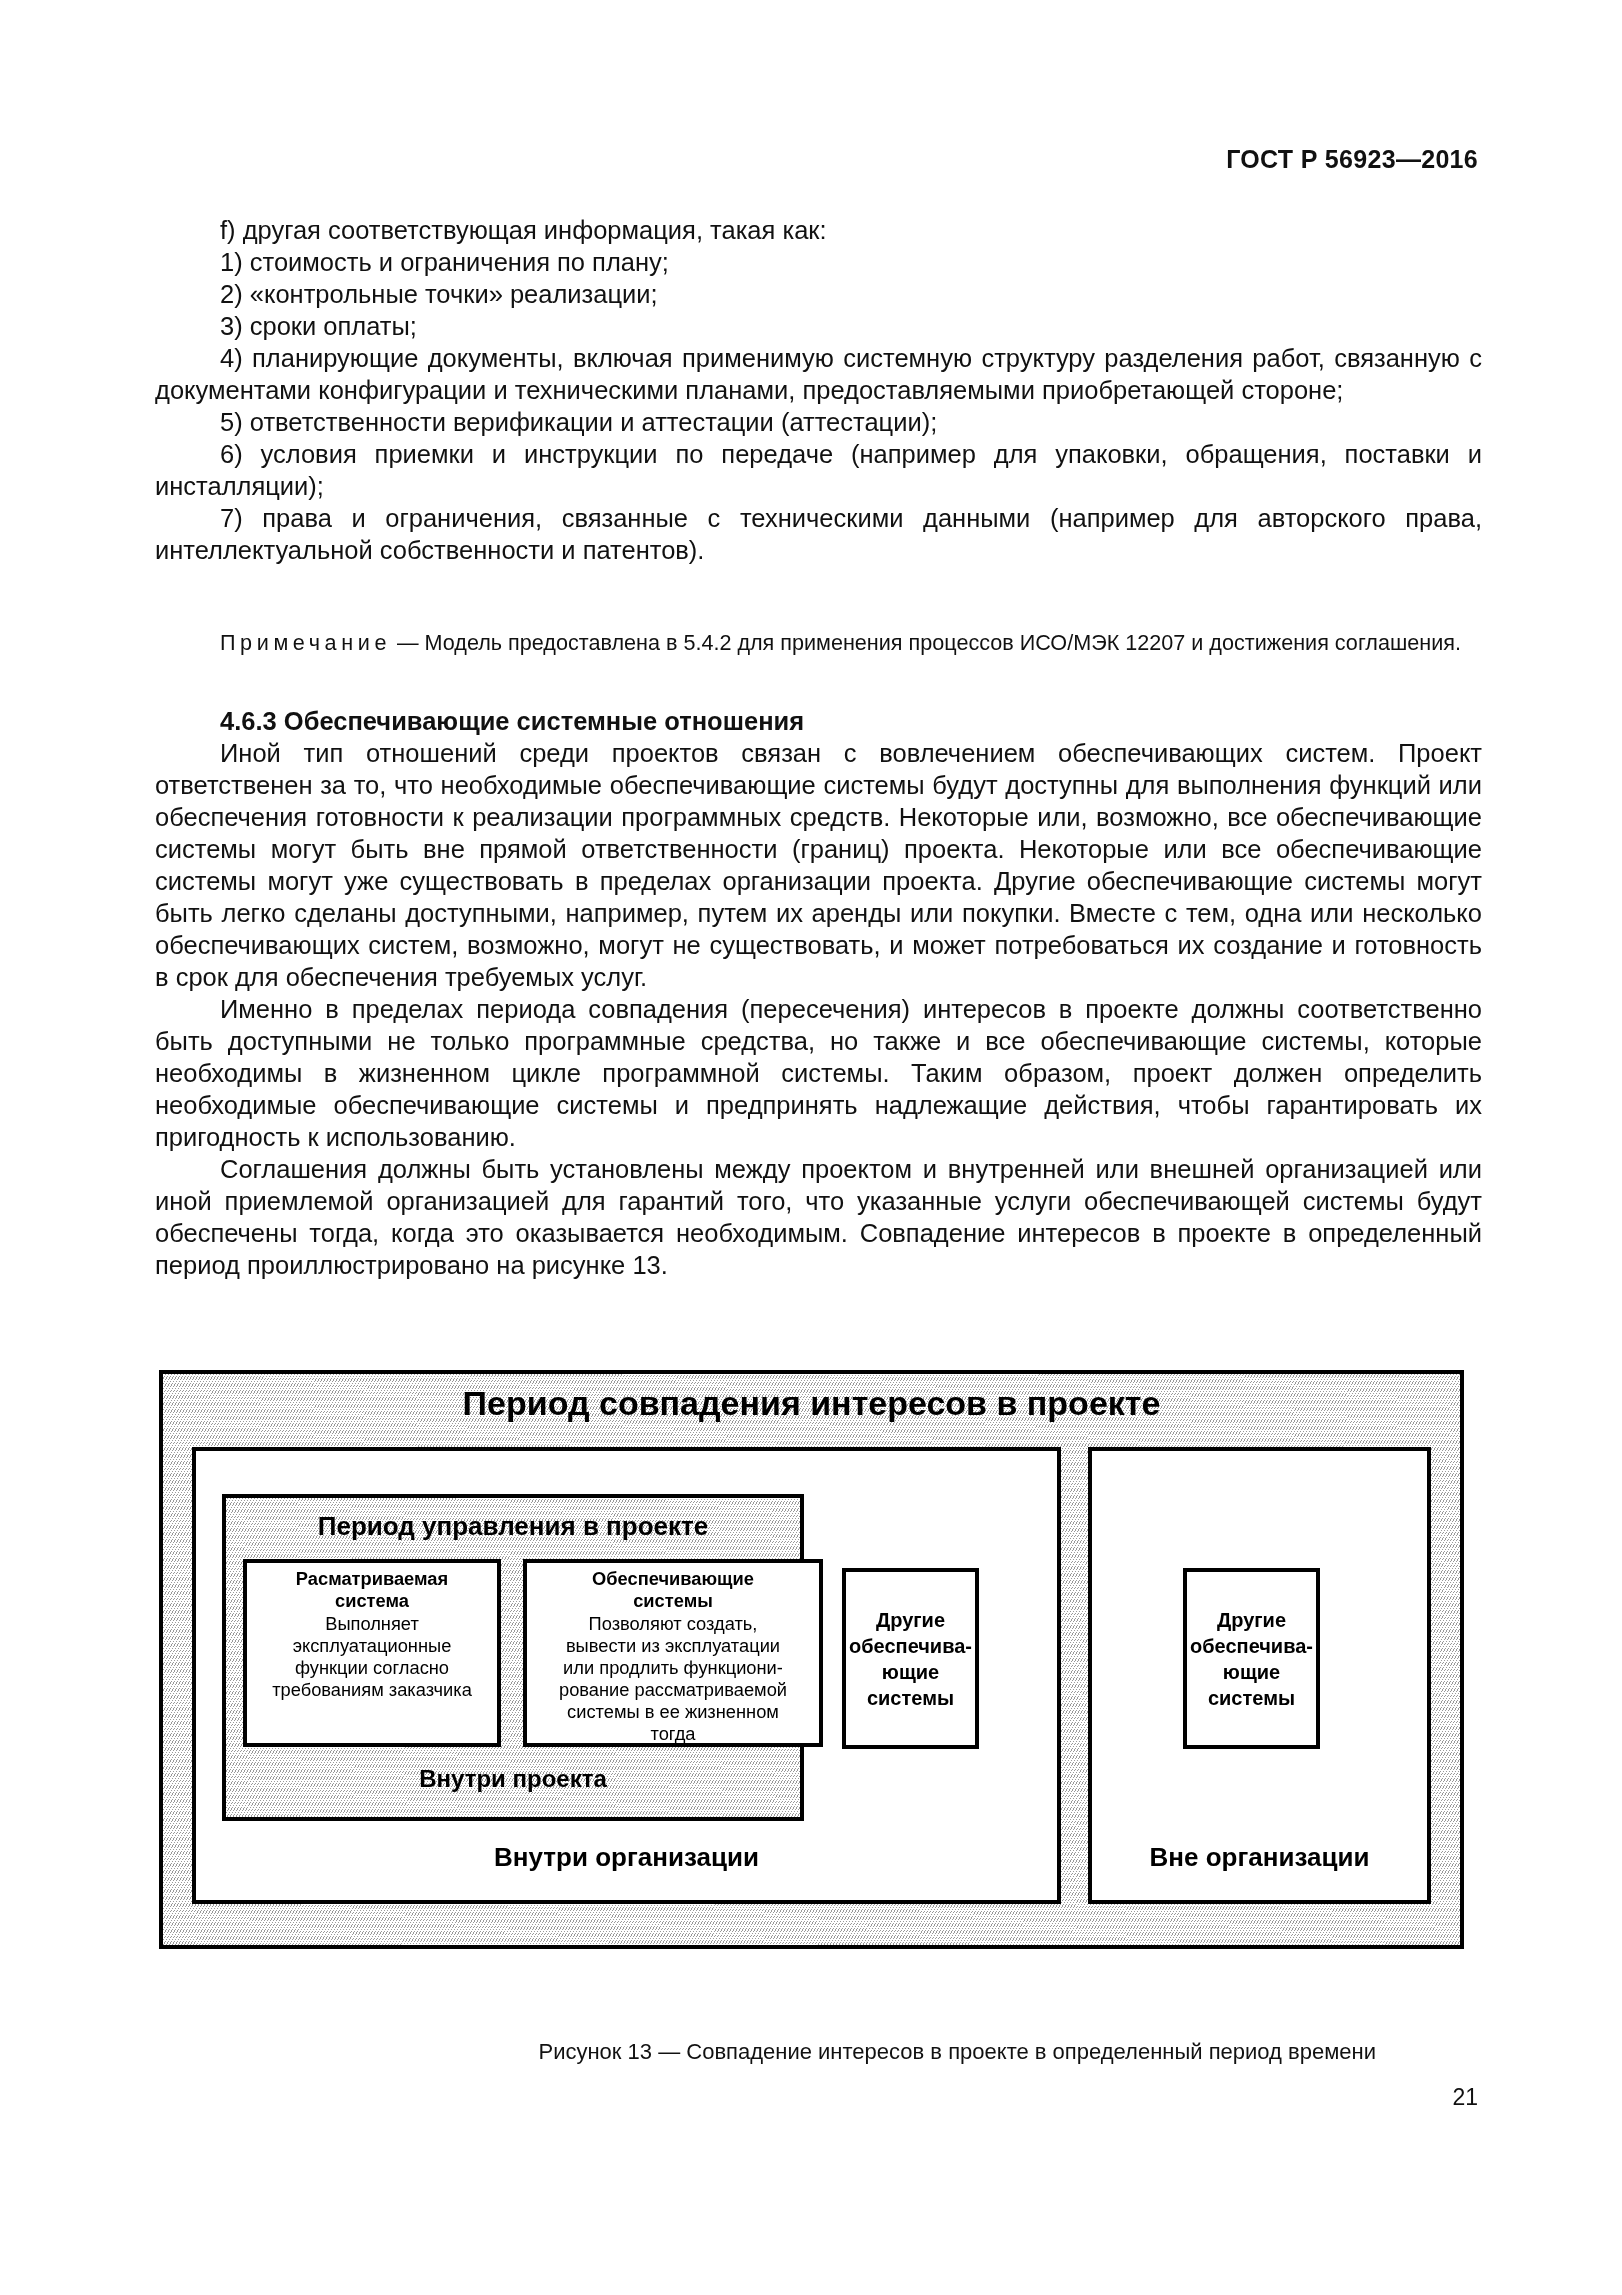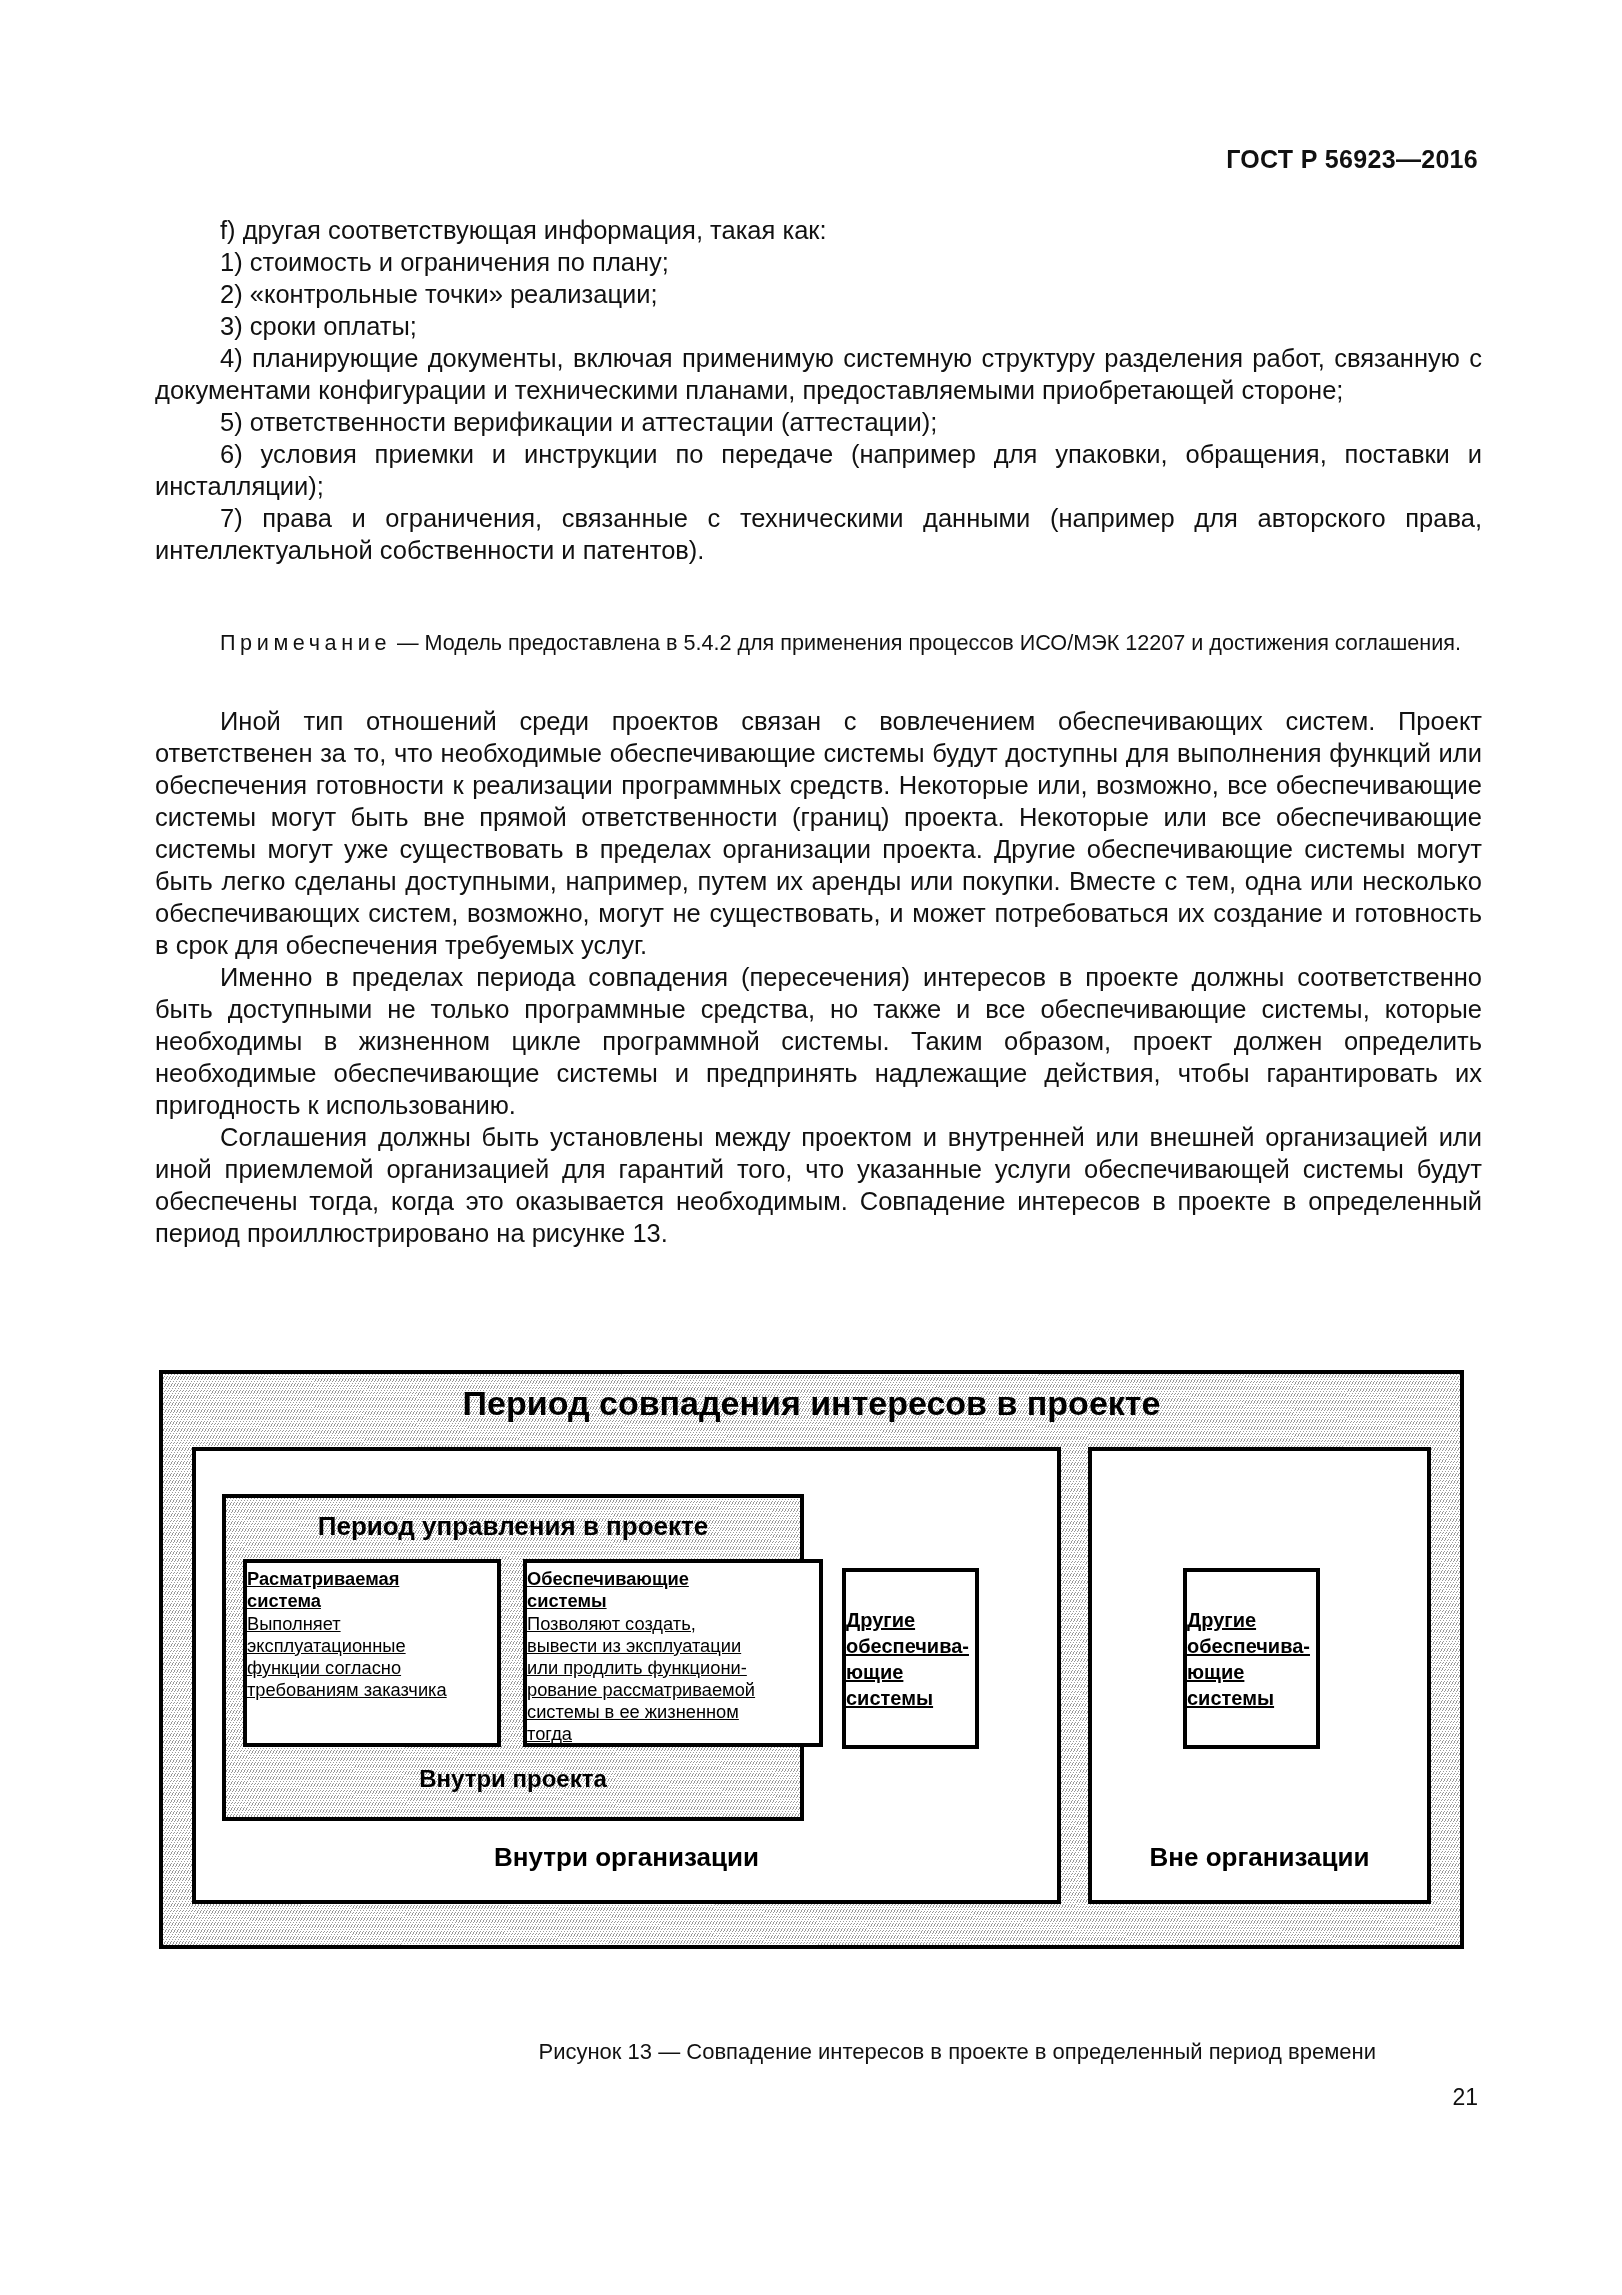--- a/index.html
+++ b/index.html
@@ -8,21 +8,21 @@
   .body-text{position:absolute;left:155px;width:1327px;font-size:25.5px;line-height:32px;text-align:justify;}
   .p{margin:0;}
   .ind{text-indent:65px;}
   .note{font-size:21.6px;line-height:29px;}
   .spaced{letter-spacing:4.6px;margin-top:33px;}
   .sec{font-weight:bold;}
   .hatch{background-color:#e6e6e6;background-image:repeating-linear-gradient(-60deg,#fff 0px,#fff 2px,#9a9a9a 2px,#9a9a9a 2.6px);}
   .box{position:absolute;box-sizing:border-box;border:4.6px solid #000;}
   .white{background:#fff;}
   .dtitle{position:absolute;font-weight:bold;text-align:center;color:#000;}
-  .btxt{position:absolute;left:0;right:0;text-align:left;font-size:18.3px;line-height:22px;color:#000;text-decoration:underline;}
+  .btxt{position:absolute;left:0;right:0;text-align:center;font-size:18.3px;line-height:22px;color:#000;}
   .caption{position:absolute;top:2039px;left:0;width:1376px;text-align:right;font-size:22px;}
   .pnum{position:absolute;top:2084px;right:145px;font-size:23px;}
 </style>
 </head>
 <body>
 
 <div class="hdr">ГОСТ Р 56923—2016</div>
 
 <div class="body-text" style="top:214px;">
   <p class="p ind">f) другая соответствующая информация, такая как:</p>
@@ -33,20 +33,21 @@
   <p class="p ind">5) ответственности верификации и аттестации (аттестации);</p>
   <p class="p ind">6) условия приемки и инструкции по передаче (например для упаковки, обращения, поставки и инсталляции);</p>
   <p class="p ind">7) права и ограничения, связанные с техническими данными (например для авторского права, интеллектуальной собственности и патентов).</p>
 </div>
 
 <div class="body-text note" style="top:628px;">
   <p class="p ind"><span class="spaced">Примечание</span><span> — Модель предоставлена в 5.4.2 для применения процессов ИСО/МЭК 12207 и достижения соглашения.</span></p>
 </div>
 
 <div class="body-text" style="top:705px;">
+  <p class="p ind sec">4.6.3 Обеспечивающие системные отношения</p>
   <p class="p ind">Иной тип отношений среди проектов связан с вовлечением обеспечивающих систем. Проект ответственен за то, что необходимые обеспечивающие системы будут доступны для выполнения функций или обеспечения готовности к реализации программных средств. Некоторые или, возможно, все обеспечивающие системы могут быть вне прямой ответственности (границ) проекта. Некоторые или все обеспечивающие системы могут уже существовать в пределах организации проекта. Другие обеспечивающие системы могут быть легко сделаны доступными, например, путем их аренды или покупки. Вместе с тем, одна или несколько обеспечивающих систем, возможно, могут не существовать, и может потребоваться их создание и готовность в срок для обеспечения требуемых услуг.</p>
   <p class="p ind">Именно в пределах периода совпадения (пересечения) интересов в проекте должны соответственно быть доступными не только программные средства, но также и все обеспечивающие системы, которые необходимы в жизненном цикле программной системы. Таким образом, проект должен определить необходимые обеспечивающие системы и предпринять надлежащие действия, чтобы гарантировать их пригодность к использованию.</p>
   <p class="p ind">Соглашения должны быть установлены между проектом и внутренней или внешней организацией или иной приемлемой организацией для гарантий того, что указанные услуги обеспечивающей системы будут обеспечены тогда, когда это оказывается необходимым. Совпадение интересов в проекте в определенный период проиллюстрировано на рисунке 13.</p>
 </div>
 
 <div class="box hatch" style="left:159px;top:1370px;width:1305px;height:579px;">
   <div class="dtitle" style="left:0;right:0;top:9.8px;font-size:34px;">Период совпадения интересов в проекте</div>
 </div>
 
 <div class="box white" style="left:192px;top:1447px;width:869px;height:457px;">

